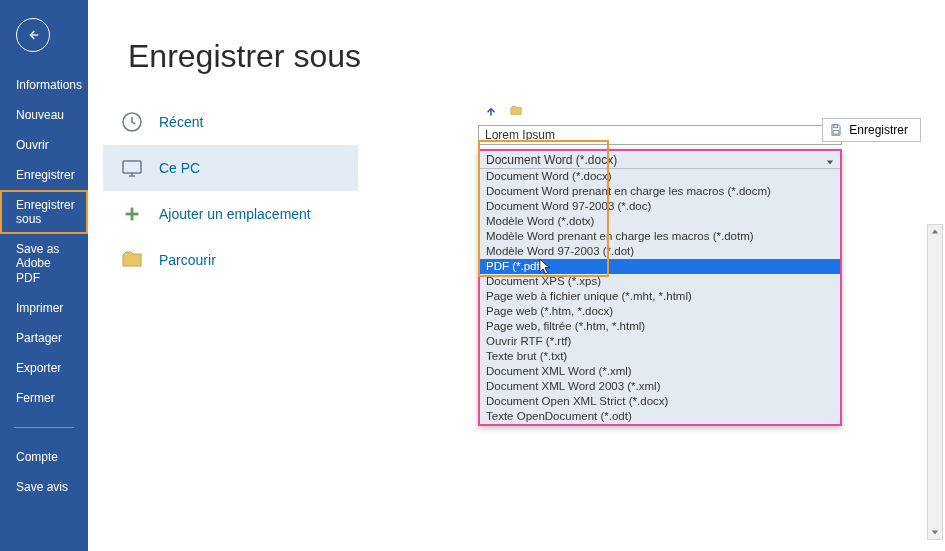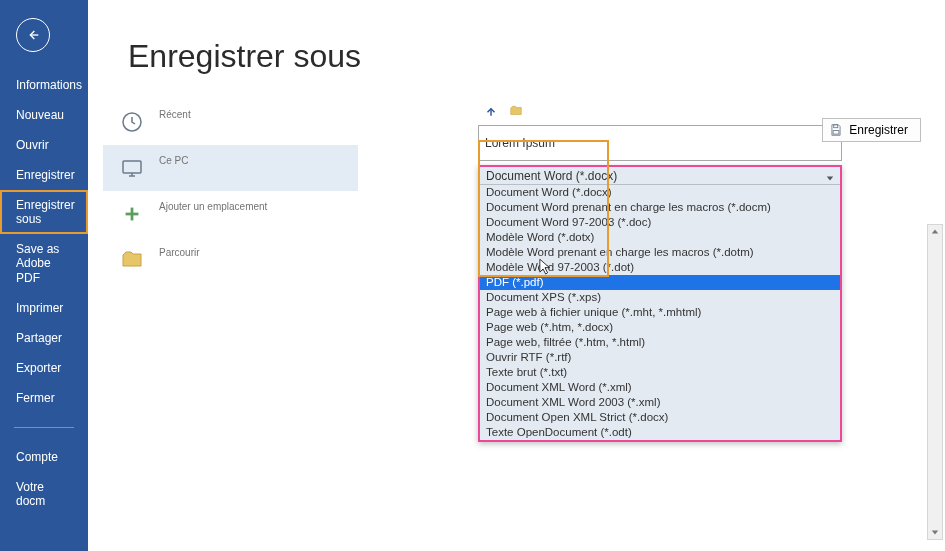--- a/index.html
+++ b/index.html
@@ -11,27 +11,27 @@
   .back-btn svg { stroke: #fff; }
   .side-item { padding: 8px 16px; font-size: 12px; cursor: pointer; color: #fff; }
   .side-item.active { outline: 2px solid #e89b2e; outline-offset: -2px; }
   .side-sep { border: none; border-top: 1px solid rgba(255,255,255,0.35); margin: 14px 14px; }
 
   .main { flex: 1; position: relative; background: #fff; }
   .title { font-size: 32px; font-weight: 300; color: #2b2b2b; padding: 38px 0 24px 40px; }
 
   .columns { display: flex; }
   .locations { width: 255px; margin-left: 15px; }
-  .loc-row { display: flex; gap: 14px; padding: 10px 16px; cursor: pointer; color: #737373; font-size: 10px; }
+  .loc-row { display: flex; align-items: center; gap: 14px; padding: 10px 16px; cursor: pointer; color: #0369a1; font-size: 14px; }
   .loc-row.selected { background: #e3ebf5; }
   .loc-icon { width: 26px; height: 26px; display:flex; align-items:center; justify-content:center; }
 
   .right-pane { position: absolute; left: 390px; right: 10px; top: 100px; }
   .nav-icons { display: flex; gap: 10px; padding: 4px 6px; }
-  .filename-box { border: 1px solid #a8a8a8; height: 36px; display: flex; align-items: center; padding: 4px 6px; font-size: 12px; color: #333; background:#fff; width: 364px; }
+  .filename-box { border: 1px solid #a8a8a8; height: 20px; display: flex; align-items: center; padding: 4px 6px; font-size: 12px; color: #333; background:#fff; width: 364px; }
   .save-btn { position: absolute; right: 14px; top: 18px; border: 1px solid #bfbfbf; background: #fdfdfd; padding: 4px 12px 4px 6px; display: flex; align-items: center; gap: 6px; font-size: 12px; cursor: pointer; }
   .save-btn svg { width: 14px; height: 14px; }
 
   .type-combo { position: relative; width: 364px; margin-top: 4px; border: 2px solid #ec4899; background: #e4eaf2;
                 box-shadow: 0 2px 6px rgba(0,0,0,0.25); }
   .type-selected { height: 18px; display: flex; align-items: center; padding: 0 6px; font-size: 12px; color: #333;
                    position: relative; background:#e4eaf2; border-bottom:1px solid #b8bfc7; }
   .type-selected .caret { position: absolute; right: 6px; top: 4px; }
   .type-option { height: 15px; line-height: 15px; padding: 0 6px; font-size: 11.5px; color: #333; cursor: pointer; white-space: nowrap; overflow:hidden; }
   .type-option.highlight { background: #1e74e6; color: #fff; }
@@ -61,21 +61,21 @@
     <div class="side-item">Ouvrir</div>
     <div class="side-item">Enregistrer</div>
     <div class="side-item active">Enregistrer sous</div>
     <div class="side-item" style="line-height:1.2">Save as Adobe PDF</div>
     <div class="side-item">Imprimer</div>
     <div class="side-item">Partager</div>
     <div class="side-item">Exporter</div>
     <div class="side-item">Fermer</div>
     <hr class="side-sep">
     <div class="side-item">Compte</div>
-    <div class="side-item">Votre docm</div>
+    <div class="side-item">Save avis</div>
   </div>
 
   <div class="main">
     <div class="title">Enregistrer sous</div>
 
     <div class="columns">
       <div class="locations">
         <div class="loc-row">
           <span class="loc-icon">
             <svg viewBox="0 0 24 24" width="24" height="24" fill="none" stroke="#6b7b8c" stroke-width="1.5">
@@ -153,21 +153,21 @@
           </span>
         </div>
         <div class="type-option">Document Word (*.docx)</div>
         <div class="type-option">Document Word prenant en charge les macros (*.docm)</div>
         <div class="type-option">Document Word 97-2003 (*.doc)</div>
         <div class="type-option">Modèle Word (*.dotx)</div>
         <div class="type-option">Modèle Word prenant en charge les macros (*.dotm)</div>
         <div class="type-option">Modèle Word 97-2003 (*.dot)</div>
         <div class="type-option highlight">PDF (*.pdf)</div>
         <div class="type-option">Document XPS (*.xps)</div>
-        <div class="type-option">Page web à fichier unique (*.mht, *.mhtml)</div>
+        <div class="type-option">Page web à fichier unique (*.mht, *.html)</div>
         <div class="type-option">Page web (*.htm, *.docx)</div>
         <div class="type-option">Page web, filtrée (*.htm, *.html)</div>
         <div class="type-option">Ouvrir RTF (*.rtf)</div>
         <div class="type-option">Texte brut (*.txt)</div>
         <div class="type-option">Document XML Word (*.xml)</div>
         <div class="type-option">Document XML Word 2003 (*.xml)</div>
         <div class="type-option">Document Open XML Strict (*.docx)</div>
         <div class="type-option">Texte OpenDocument (*.odt)</div>
       </div>
 

